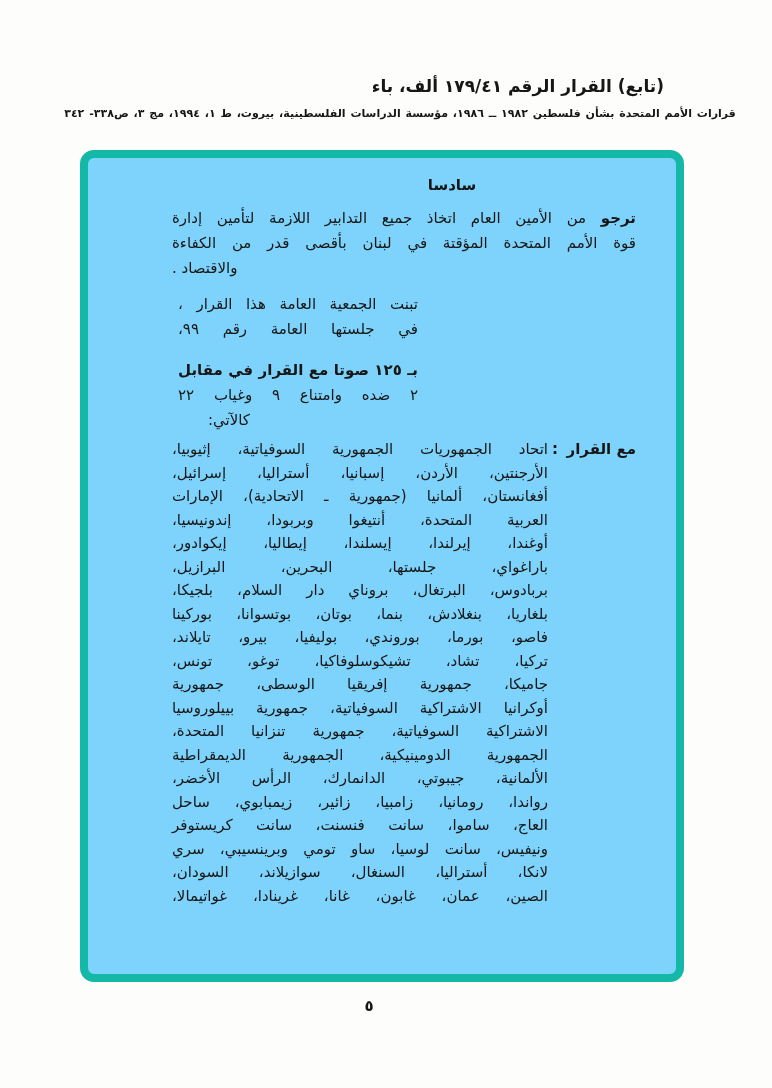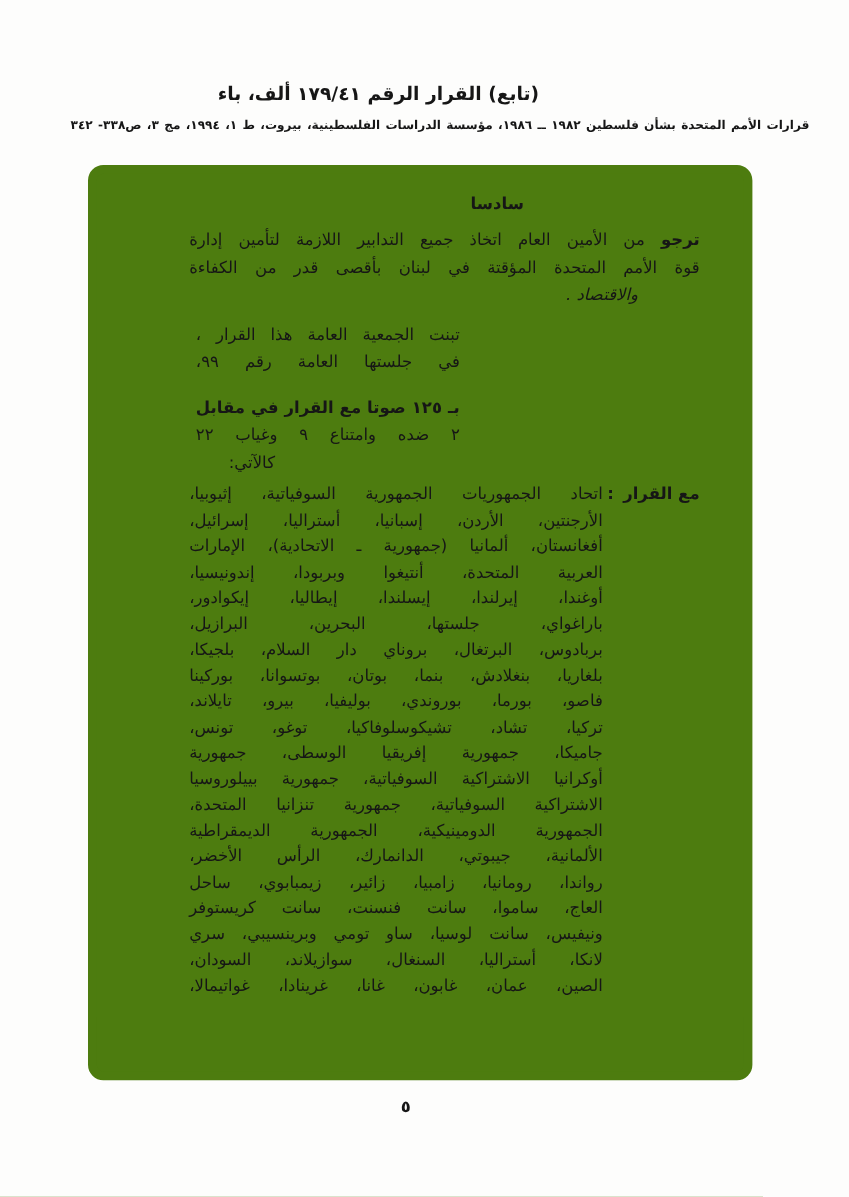--- a/index.html
+++ b/index.html
@@ -4,45 +4,45 @@
 <style>
   html,body { margin:0; padding:0; }
   body {
     width:772px; height:1088px; position:relative;
     background:#fdfdfc; color:#161616;
     font-family:"DejaVu Sans", sans-serif;
     overflow:hidden;
   }
   .title {
     position:absolute; top:76px; left:0; width:664px;
-    text-align:center; direction:rtl;
-    font-size:17px; font-weight:bold;margin-left:12px;
+    text-align:right; direction:rtl;
+    font-size:17px; font-weight:bold;
   }
   .subtitle {
     position:absolute; top:107px; left:44px; width:712px;
     text-align:center; direction:rtl; white-space:nowrap;
     font-size:11px; font-weight:bold; word-spacing:1px;
   }
   .frame {
     position:absolute; left:80px; top:150px;
     width:604px; height:832px; box-sizing:border-box;
-    border:8px solid #4d7c0f; border-radius:14px;
-    background:#4d7c0f;
+    border:8px solid #14b8a6; border-radius:14px;
+    background:#7dd3fc;
   }
   .content {
     position:absolute; left:84px; top:16px; width:464px;
     direction:rtl; font-size:15px;
   }
   .heading {
     font-weight:bold; text-align:center; padding-left:96px;
     height:24px; line-height:22px; font-size:15px;
   }
   .para { margin-top:8px; }
   .jl { line-height:25px; text-align:justify; text-align-last:justify; }
-  .para-end { line-height:25px; text-align:right; padding-right:56px;font-style:italic; }
+  .para-end { line-height:25px; text-align:left; padding-right:56px; }
   .b { font-weight:bold; }
   .adoption { width:240px; margin-left:6px; margin-right:auto; margin-top:11px; }
   .aline { line-height:25px; text-align:justify; text-align-last:justify; }
   .aline-bold { font-weight:bold; margin-top:16px; }
   .kalati { line-height:24px; text-align:left; padding-left:30px; }
   .vote-list { display:flex; margin-top:6px; }
   .vote-label {
     width:88px; box-sizing:border-box; padding-left:4px;
     display:flex; justify-content:space-between;
     font-weight:bold; line-height:23.5px; align-self:flex-start;

